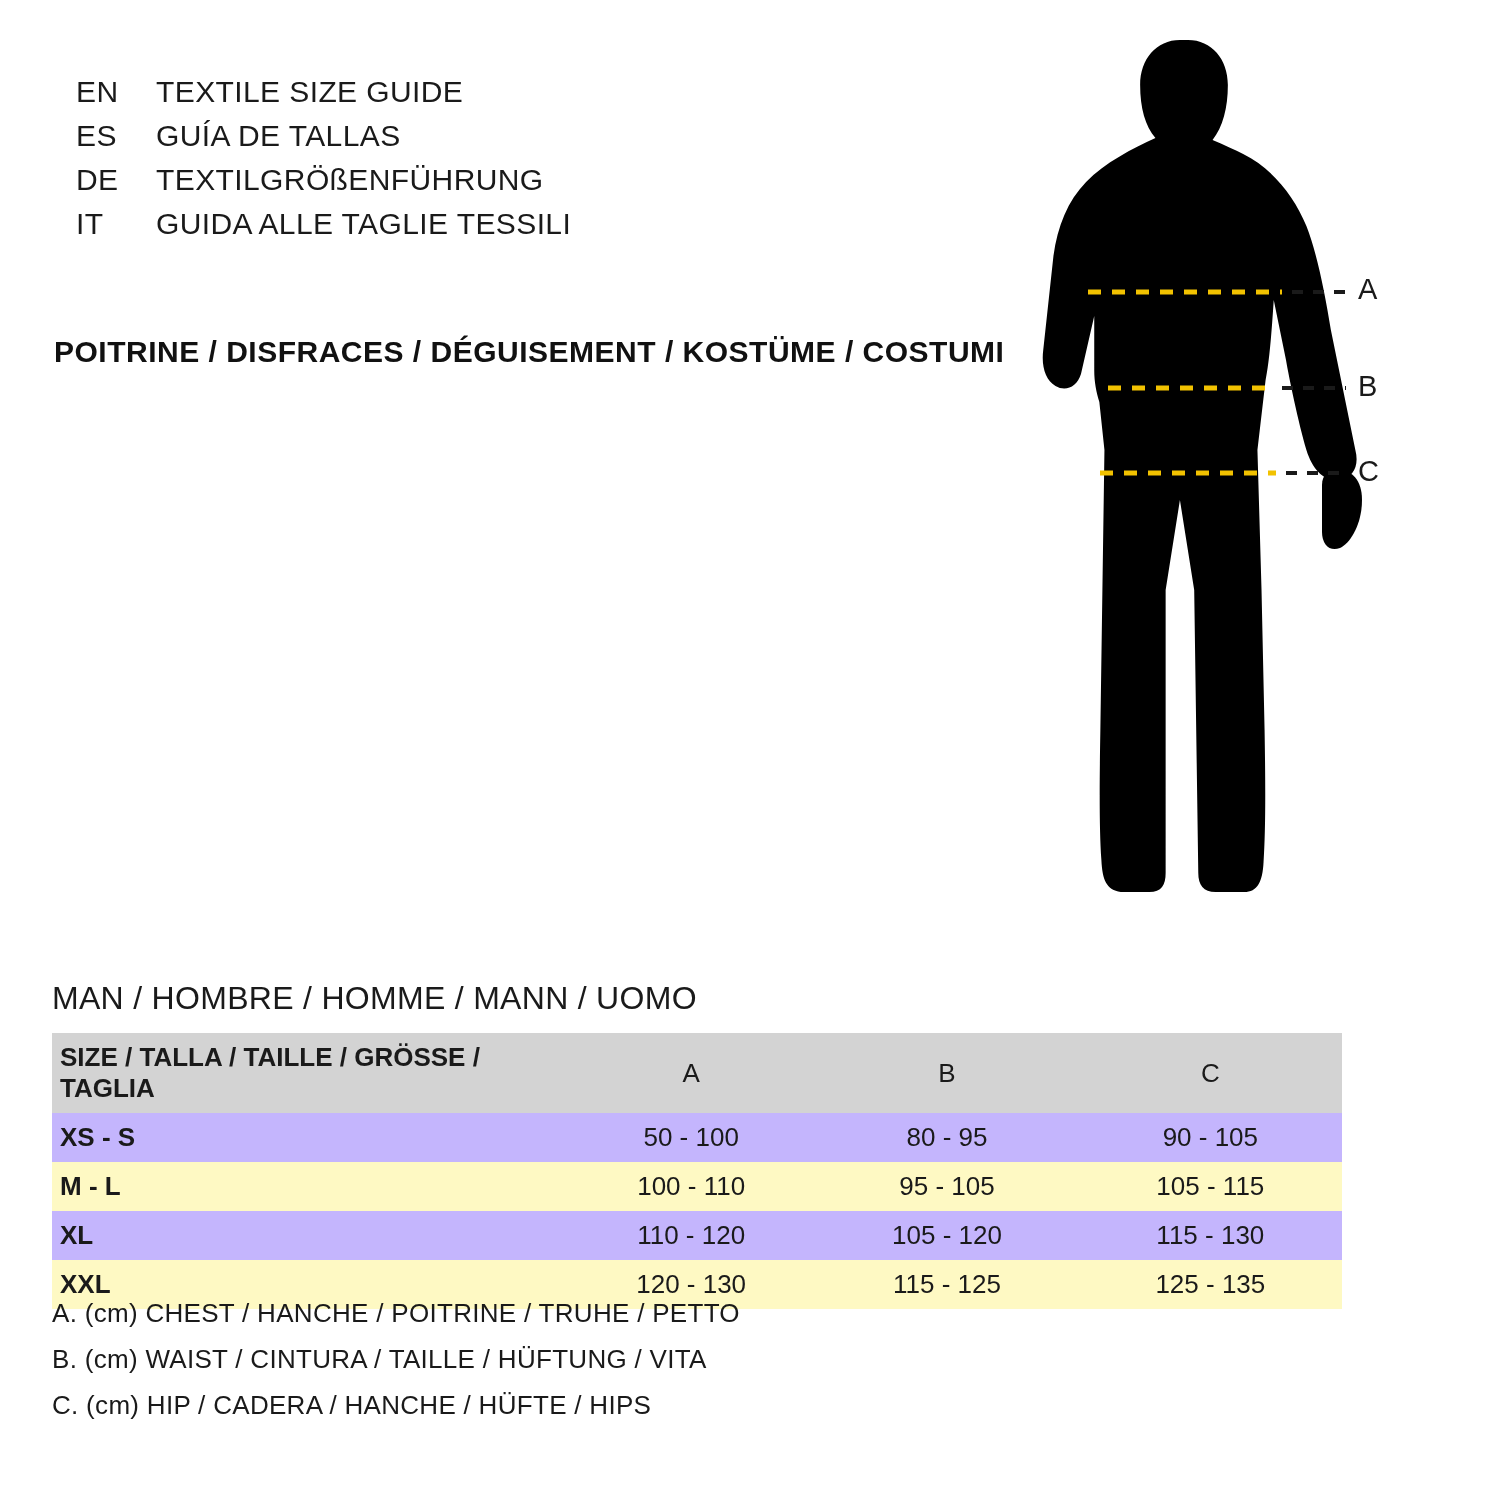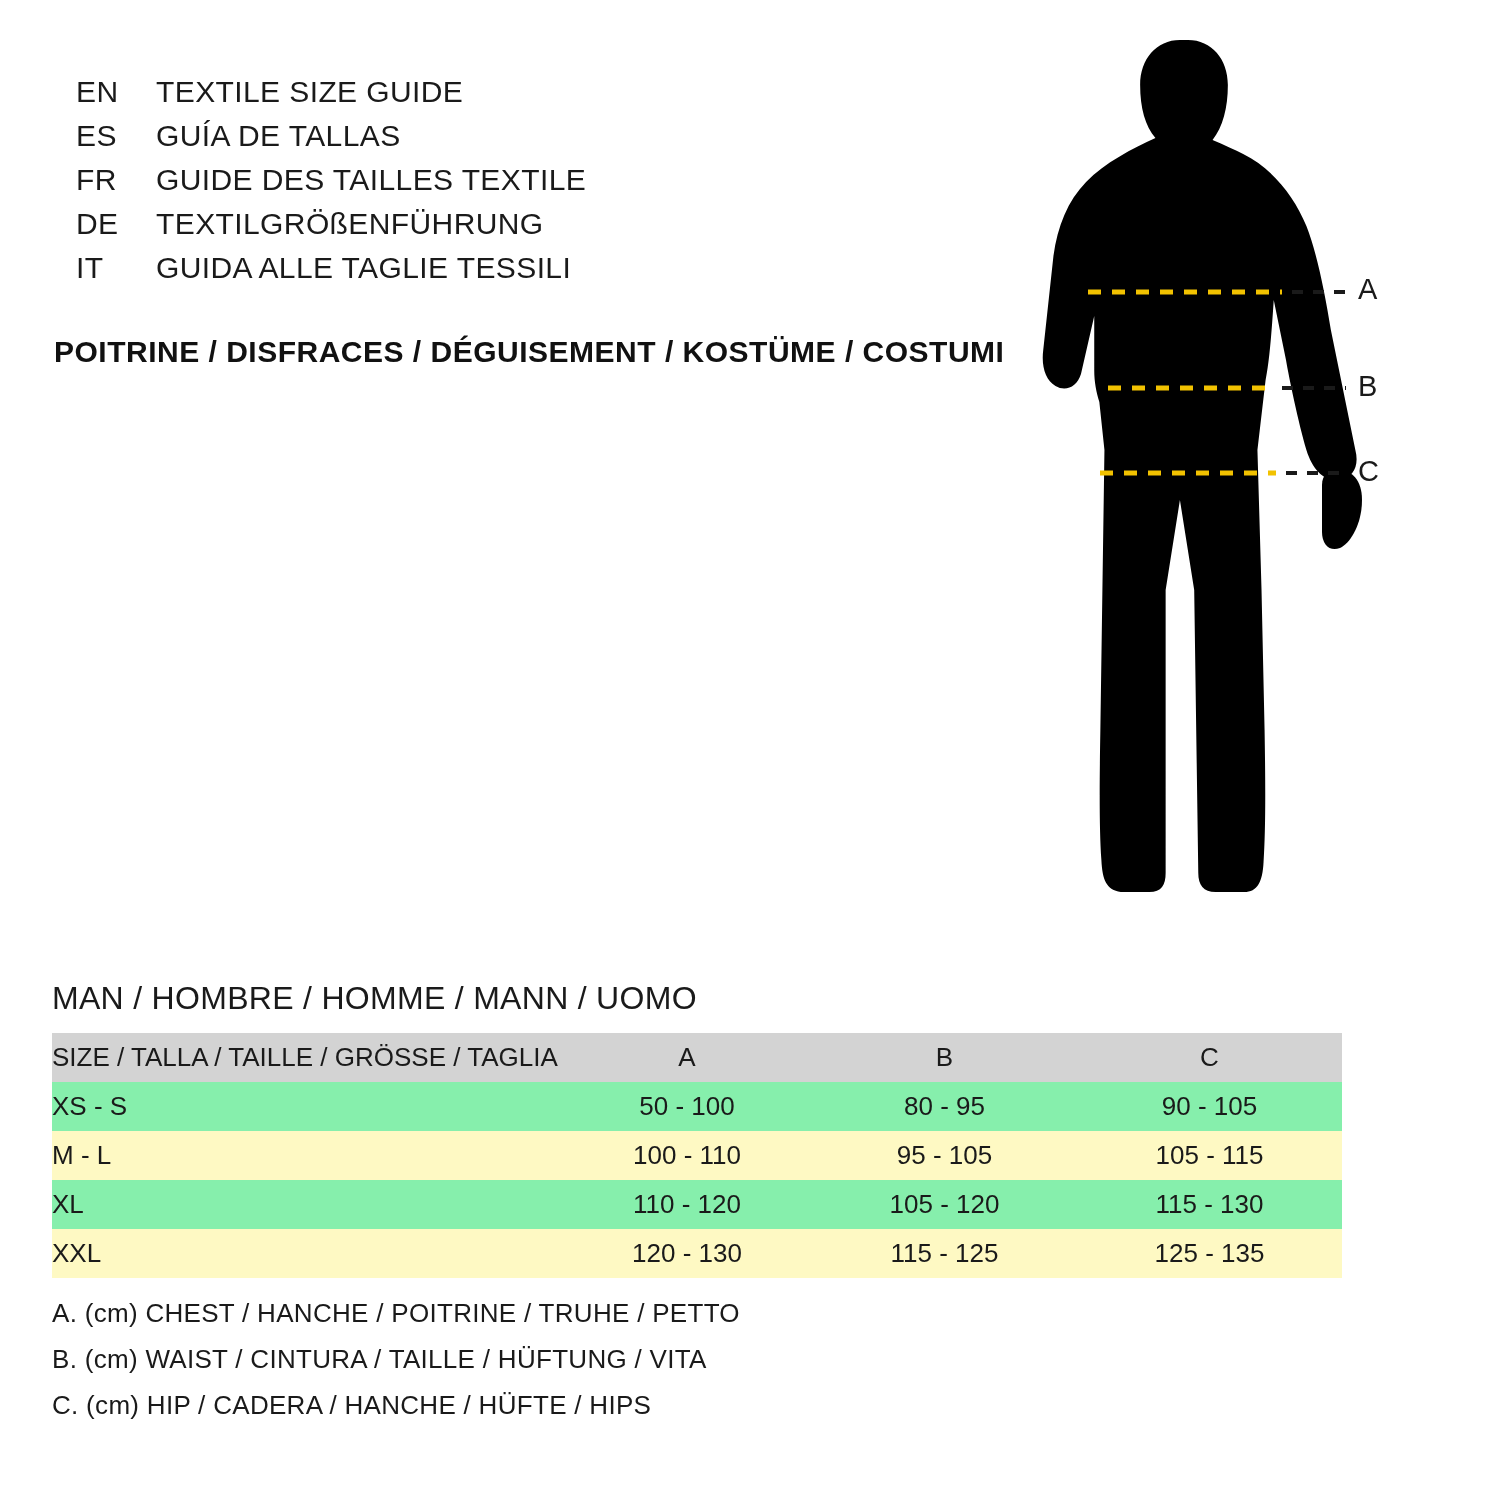--- a/index.html
+++ b/index.html
@@ -95,28 +95,30 @@
   }
   table.size-table th,
   table.size-table td {
     padding: 9px 0 9px 0;
     font-weight: normal;
     text-align: center;
   }
   table.size-table th.first-col,
   table.size-table td.first-col {
     text-align: left;
+    padding-left: 8px;
     width: 510px;
+    font-weight: bold;
   }
   table.size-table th.colA, table.size-table td.colA { width: 250px; }
   table.size-table th.colB, table.size-table td.colB { width: 265px; }
   table.size-table th.colC, table.size-table td.colC { width: 265px; }
   tr.head-row { background: #d3d3d3; }
   tr.row-alt { background: #fef9c3; }
-  tr.row-plain { background: #86efac; }
+  tr.row-plain { background: #c4b5fd; }
 
   
   #legend-block {
     position: absolute;
     left: 52px;
     top: 1290px;
     width: 1000px;
   }
   .legend-row {
     font-size: 26px;
@@ -129,24 +131,20 @@
 <body>
 
 <div id="lang-block">
   <div class="lang-row">
     <span class="lang-code">EN</span>
     <span class="lang-label">TEXTILE SIZE GUIDE</span>
   </div>
   <div class="lang-row">
     <span class="lang-code">ES</span>
     <span class="lang-label">GUÍA DE TALLAS</span>
-  </div>
-  <div class="lang-row">
-    <span class="lang-code">FR</span>
-    <span class="lang-label">GUIDE DES TAILLES TEXTILE</span>
   </div>
   <div class="lang-row">
     <span class="lang-code">DE</span>
     <span class="lang-label">TEXTILGRÖßENFÜHRUNG</span>
   </div>
   <div class="lang-row">
     <span class="lang-code">IT</span>
     <span class="lang-label">GUIDA ALLE TAGLIE TESSILI</span>
   </div>
 </div>

